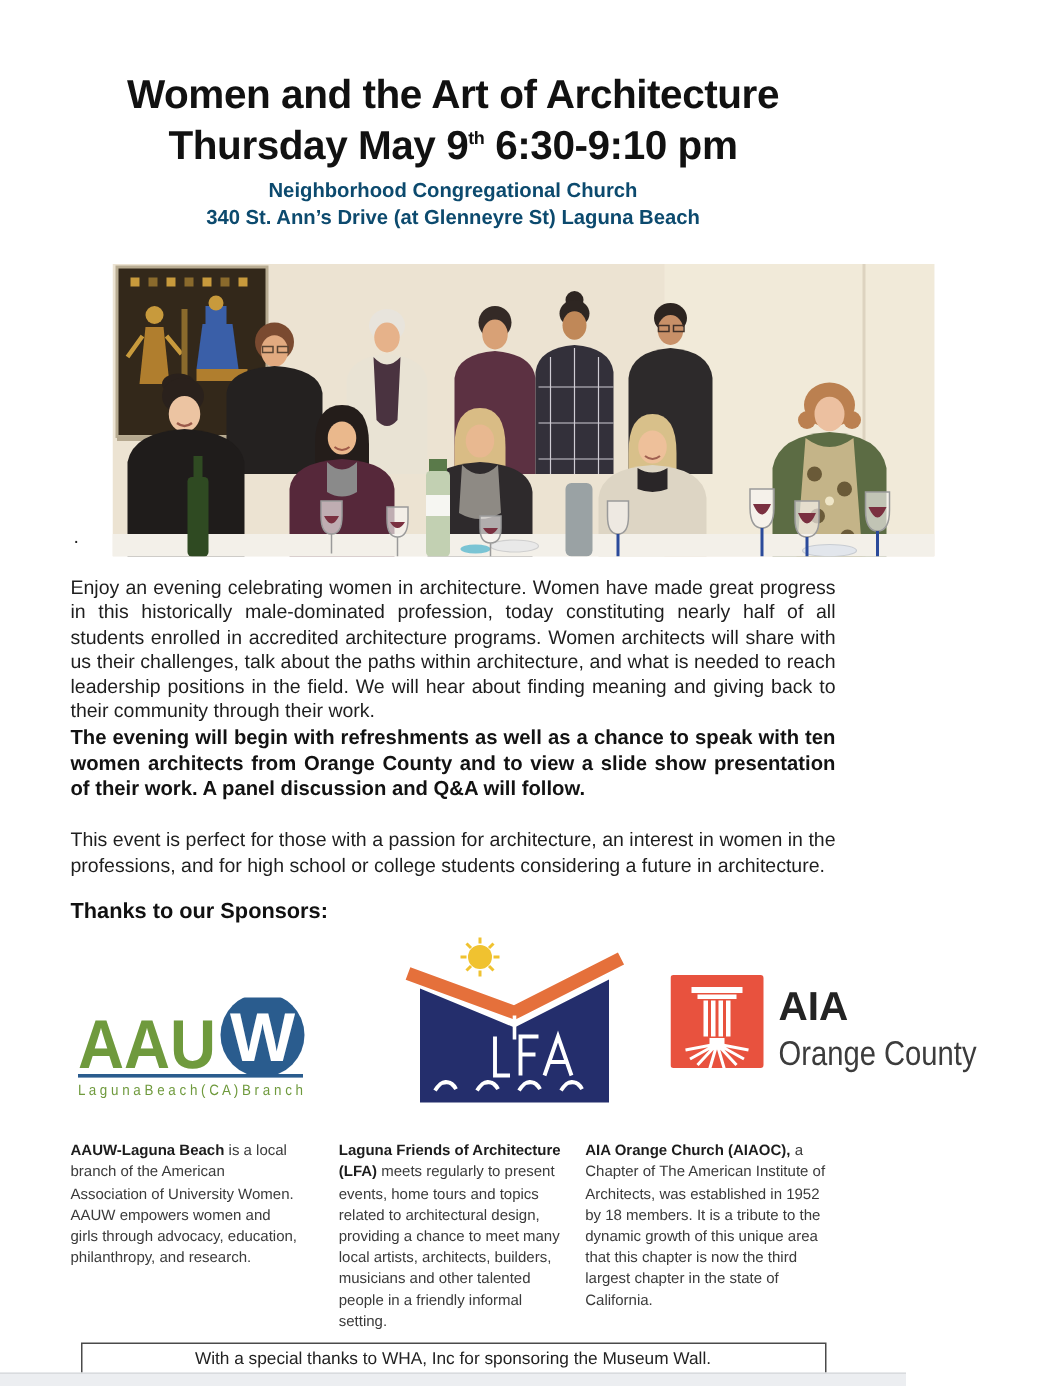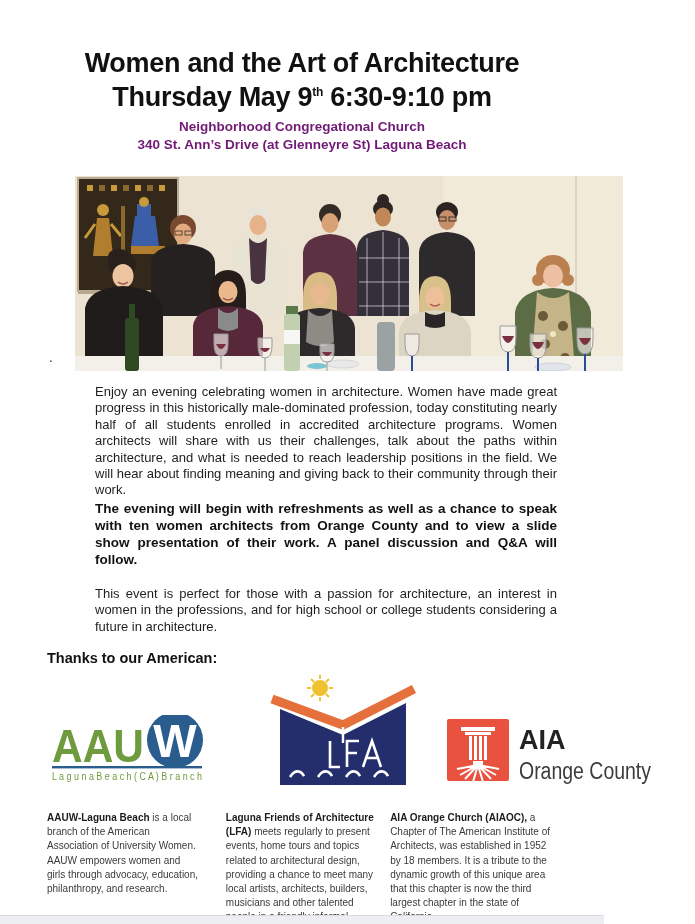--- a/index.html
+++ b/index.html
@@ -4,41 +4,41 @@
 <style>
   * { margin:0; padding:0; box-sizing:border-box; }
   html,body { width:695px; height:924px; background:#fff; overflow:hidden;
               font-family:"Liberation Sans", sans-serif; }
   .page { position:relative; width:604px; height:924px; background:#fff;
           padding:46px 47px 0 47px; color:#1a1a1a; }
 
   
   .title { text-align:center; font-size:27px; line-height:34px; font-weight:bold; color:#111; letter-spacing:-0.3px; }
   .title sup { font-size:12px; vertical-align:super; line-height:0; }
-  .venue { text-align:center; font-size:13.5px; line-height:18px; font-weight:bold; color:#701a75; }
+  .venue { text-align:center; font-size:13.5px; line-height:18px; font-weight:bold; color:#0c4a6e; }
   .venue-block { margin-top:4px; }
 
   
   .photo-wrap { position:relative; margin:22px 0 0 28px; width:548px; height:195px; }
   .stray-dot { position:absolute; left:-26px; bottom:6px; font-size:13px; color:#222; }
   .photo-wrap svg { display:block; }
 
   
-  .para { font-size:13px; line-height:16.4px; text-align:justify; color:#1e1e1e;margin-left:48px; }
+  .para { font-size:13px; line-height:16.4px; text-align:justify; color:#1e1e1e; }
   .para1 { margin-top:13px; }
   .para2 { margin-top:18px; }
   .para-bold { margin-top:1px; font-size:13.5px; line-height:17px; font-weight:bold; color:#121212; }
   .sponsors-heading { margin-top:15px; font-size:14.5px; font-weight:bold; color:#111; }
 
   
   .logos-row { position:relative; height:134px; margin-top:7px; }
   .logo-abs { position:absolute;text-align:center; }
   .logo-aauw { left:5px; bottom:20px; width:152px; height:72px; }
   .logo-lfa  { left:221px; top:0; width:150px; height:128px; }
-  .logo-aia  { left:400px; top:46px; width:208px; height:80px;text-decoration:underline; }
+  .logo-aia  { left:400px; top:27px; width:208px; height:80px;text-decoration:underline; }
 
   
   .sponsor-text-row { display:flex; margin-top:4px; }
   .sp-col { font-size:10px; line-height:14.2px; color:#3a3a3a; text-align:left; }
   .sp-col b { color:#1c1c1c; }
   .sp-col-1 { width:185px; }
   .sp-col-2 { width:182px; margin-left:26px; }
   .sp-col-3 { width:202px; margin-left:14px; }
 
   
@@ -194,21 +194,21 @@
         <path d="M141,168 Q146,178 151,168 Z M185,172 Q190,180 195,172 Z M247,176 Q252,184 257,176 Z M427,160 Q433,174 439,160 Z M457,166 Q463,180 469,166 Z M504,162 Q510,176 516,162 Z" fill="#7a3040"></path>
         <path d="M337,180 L337,195 M433,176 L433,195 M463,182 L463,195 M510,178 L510,195" stroke="#2a4a9a" stroke-width="2" fill="none"></path>
       </g>
     </svg>
   </div>
 
   <p class="para para1">Enjoy an evening celebrating women in architecture.  Women have made great progress in this historically male-dominated profession, today constituting nearly half of all students enrolled in accredited architecture programs. Women architects will share with us their challenges, talk about the paths within architecture, and what is needed to reach leadership positions in the field.  We will hear about finding meaning and giving back to their community through their work.</p>
   <p class="para para-bold">The evening will begin with refreshments as well as a chance to speak with ten women architects from Orange County and to view a slide show presentation of their work.  A panel discussion and Q&amp;A will follow.</p>
   <p class="para para2">This event is perfect for those with a passion for architecture, an interest in women in the professions, and for high school or college students considering a future in architecture.</p>
 
-  <h3 class="sponsors-heading">Thanks to our American:</h3>
+  <h3 class="sponsors-heading">Thanks to our Sponsors:</h3>
 
   <div class="logos-row">
 
     <div class="logo-abs logo-aauw">
       <svg viewBox="0 0 152 72" width="152" height="72">
         <circle cx="123" cy="25" r="28" fill="#2a5c8e"></circle>
         <text x="0" y="47" font-family="Liberation Sans, sans-serif" font-weight="bold" font-size="46" fill="#6f9a3d" textLength="92" lengthAdjust="spacingAndGlyphs">AAU</text>
         <text x="123" y="42" text-anchor="middle" font-family="Liberation Sans, sans-serif" font-weight="bold" font-size="46" fill="#ffffff">W</text>
         <rect x="0" y="51" width="150" height="2.4" fill="#2a5c8e"></rect>
         <text x="0" y="65" font-family="Liberation Sans, sans-serif" font-size="10" fill="#6f9a3d" textLength="150" lengthAdjust="spacingAndGlyphs">L a g u n a   B e a c h   ( C A )   B r a n c h</text>

